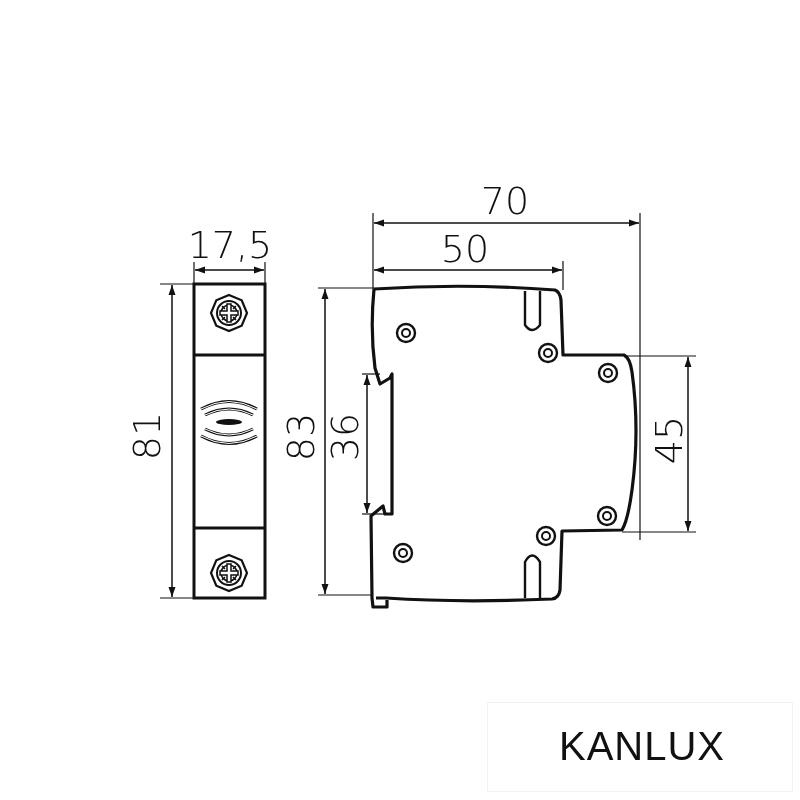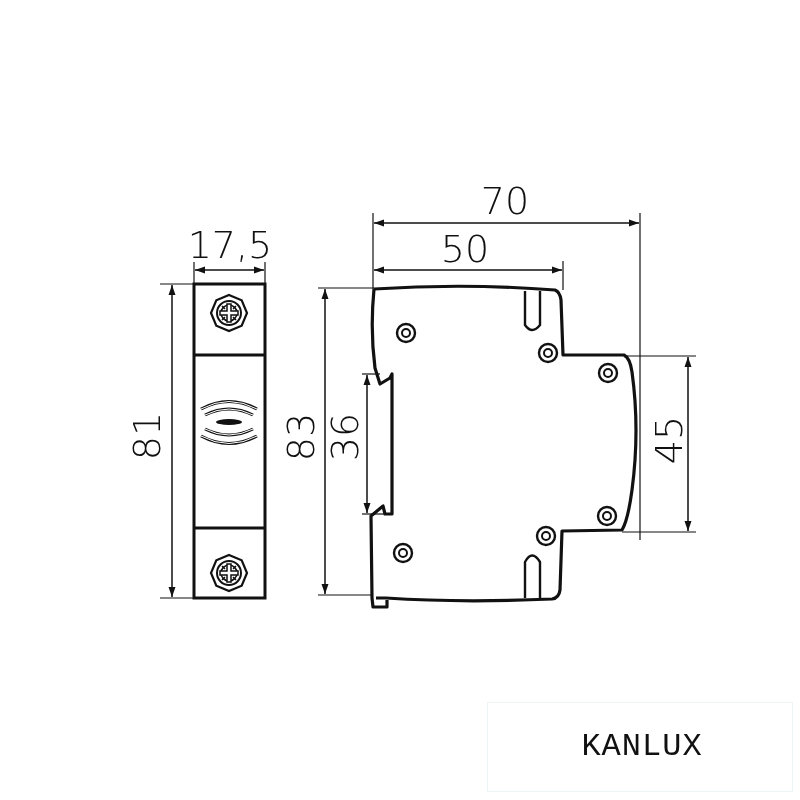--- a/index.html
+++ b/index.html
@@ -5,21 +5,21 @@
     html, body { margin: 0; padding: 0; background: #ffffff; }
     body { width: 800px; height: 800px; position: relative; overflow: hidden; }
     #drawing { position: absolute; left: 0; top: 0; width: 800px; height: 800px; }
     .dim-text { font-family: "DejaVu Sans", sans-serif; font-size: 38px; font-weight: 200; fill: #111; }
     .brand-box {
       position: absolute; left: 487px; top: 702px; width: 306px; height: 90px;
       border: 1px solid #eef4f6; box-sizing: border-box; background: #fff;
       display: flex; align-items: center; justify-content: center;
     }
     .brand-text {
-      font-family: Liberation Mono, monospace; font-size: 32px; font-weight: 300;
+      font-family: Liberation Sans, sans-serif; font-size: 40px; font-weight: 300;
       color: #111; letter-spacing: 1px; position: relative; left: 2px; top: -1px;
     }
   </style>
 </head>
 <body>
 
 <svg id="drawing" viewBox="0 0 800 800" xmlns="http://www.w3.org/2000/svg">
   <defs>
     <marker id="arr" viewBox="0 0 10 10" refX="10" refY="5" markerWidth="14" markerHeight="10" markerUnits="userSpaceOnUse" orient="auto-start-reverse">
       <path d="M0,1.5 L10,5 L0,8.5 z" fill="#111"></path>

